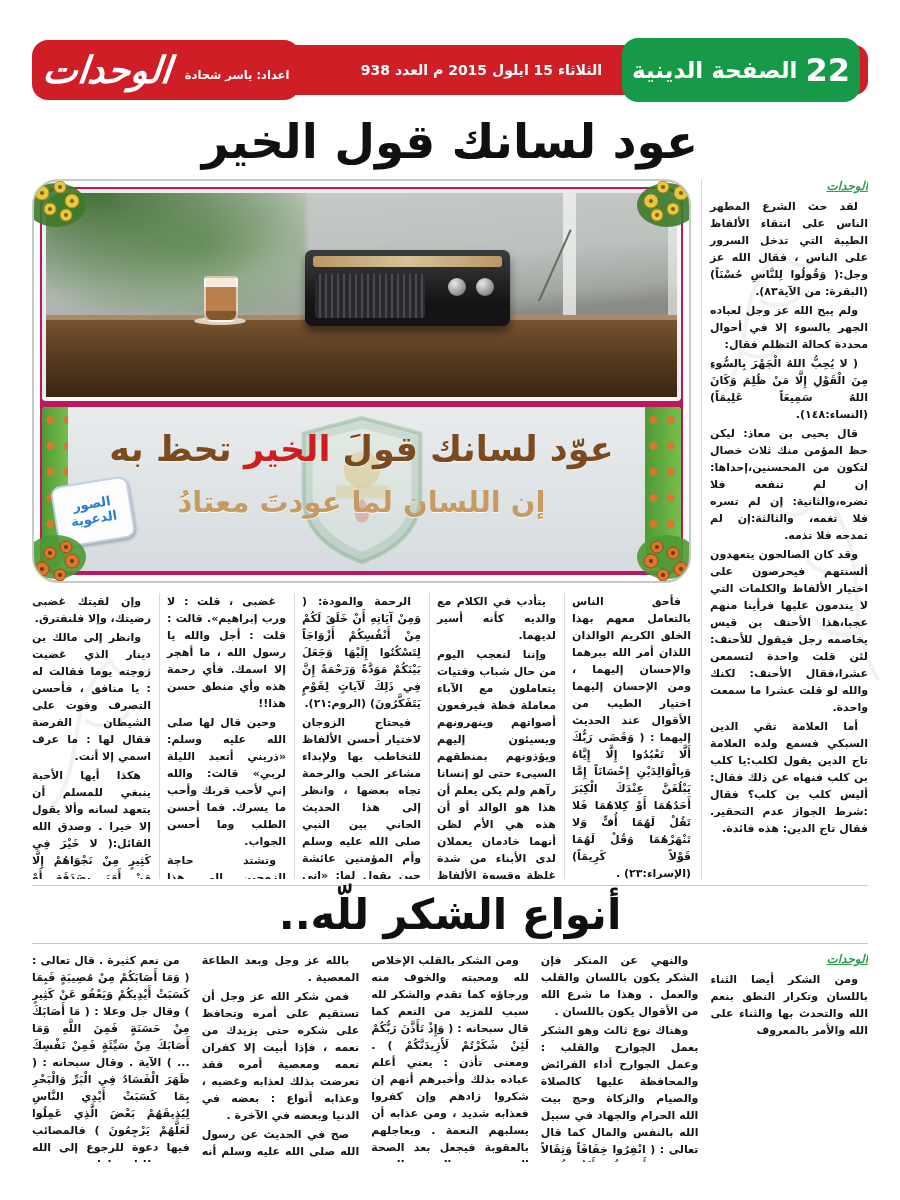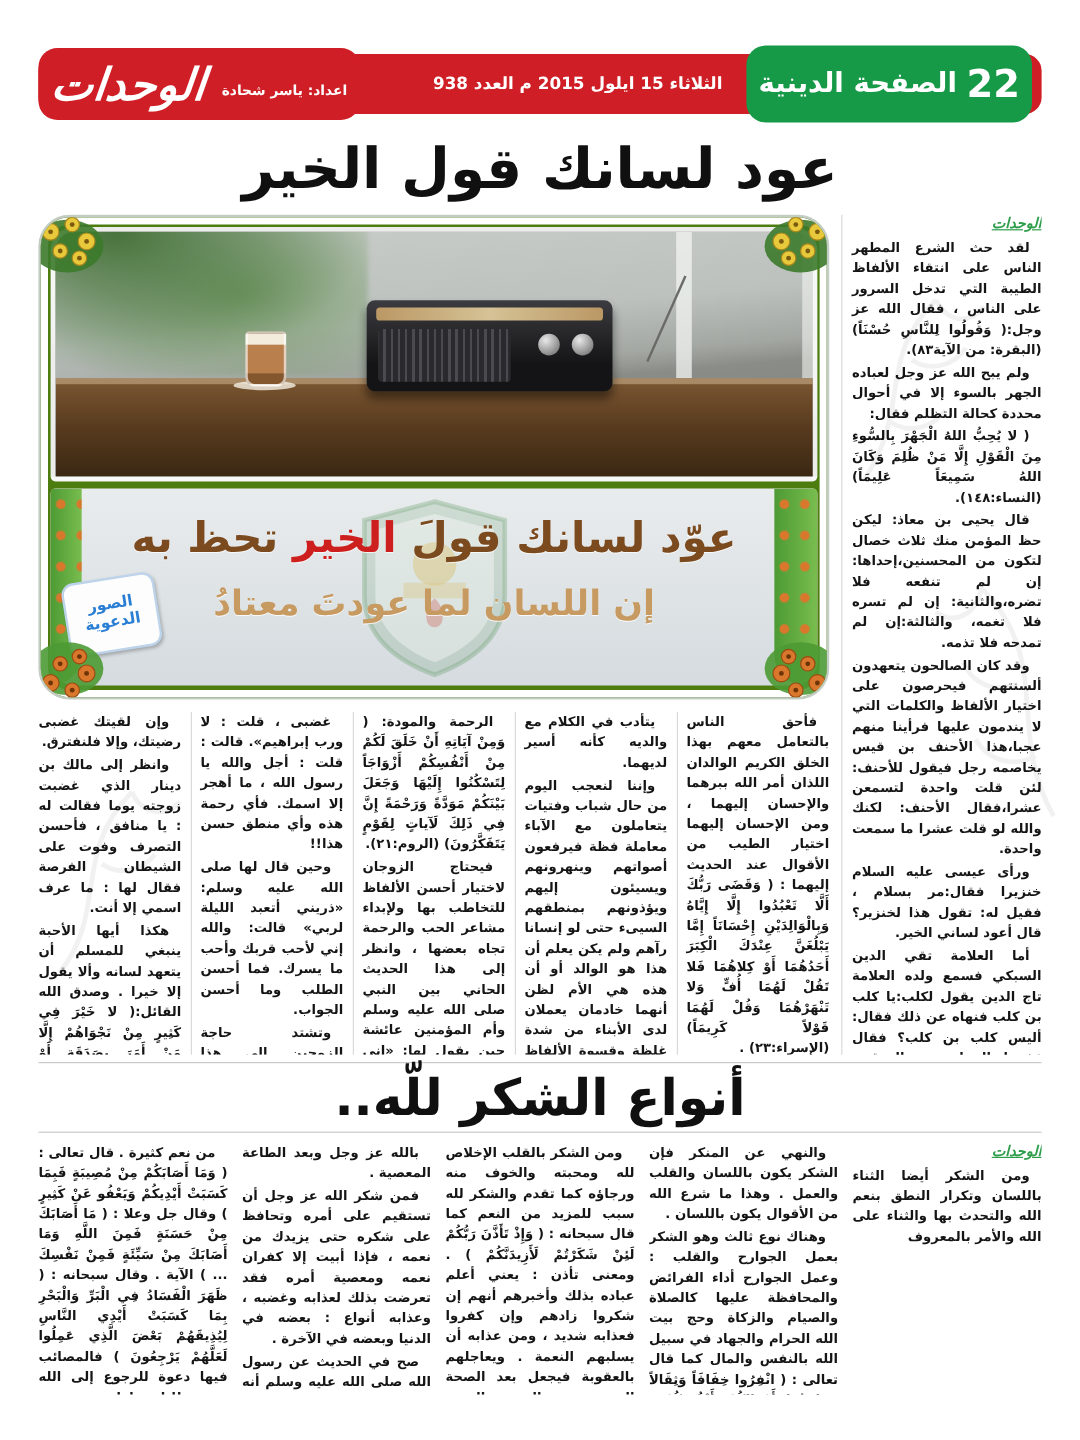--- a/index.html
+++ b/index.html
@@ -40,21 +40,21 @@
   .art1-cols{display:flex;gap:8px;height:286px;margin-top:10px;overflow:hidden;}
   .art1-cols .col{flex:1;min-width:0;overflow:hidden;}
   .art1-cols .col:not(:last-child){border-left:1px solid #d9d9d9;padding-left:7px;}
   .art2-cols{display:flex;gap:12px;height:210px;margin-top:8px;overflow:hidden;}
   .art2-cols .col{flex:1;min-width:0;overflow:hidden;}
 
   .byline{color:#2f9e4c;font-weight:bold;font-size:12px;font-style:italic;text-decoration:underline;margin:0 0 5px;}
   p.para{margin:0 0 2px;font-size:11px;line-height:17px;color:#151515;text-align:justify;font-weight:bold;text-indent:10px;}
 
   
-  .feature{position:relative;height:404px;border-radius:26px;border:2px solid #c3cdc3;background:#4d7c0f;
+  .feature{position:relative;height:404px;border-radius:26px;border:2px solid #c3cdc3;background:#be185d;
     box-shadow:inset 0 0 0 6px #fff;padding:8px;box-sizing:border-box;overflow:hidden;}
   .photo{position:relative;height:212px;border-radius:20px 20px 4px 4px;overflow:hidden;
     background:linear-gradient(175deg,#c9cdca 0%,#bcc1be 38%,#a3a7a2 55%,#8a8c87 62%,#7d7f7a 100%);
     border:4px solid rgba(255,255,255,.85);box-sizing:border-box;}
   .foliage{position:absolute;left:-40px;top:-50px;width:300px;height:170px;
     background:radial-gradient(ellipse at 30% 30%,rgba(64,110,52,.95),rgba(64,110,52,0) 70%),
                radial-gradient(ellipse at 65% 60%,rgba(90,140,70,.7),rgba(90,140,70,0) 65%);
     filter:blur(2px);}
   .winbar{position:absolute;right:16%;top:0;height:60%;width:13px;background:rgba(242,244,240,.75);}
   .winbar2{position:absolute;right:0;top:0;height:60%;width:9px;background:rgba(242,244,240,.6);}
@@ -175,21 +175,20 @@
       <h1 class="head1">عود لسانك قول الخير</h1>
 
       <div class="art1-grid">
         <aside class="art1-aside">
           <div class="byline">الوحدات</div>
           <p class="para">لقد حث الشرع المطهر الناس على انتقاء الألفاظ الطيبة التي تدخل السرور على الناس ، فقال الله عز وجل:( وَقُولُوا لِلنَّاسِ حُسْنَاً) (البقرة: من الآية٨٣).</p>
           <p class="para">ولم يبح الله عز وجل لعباده الجهر بالسوء إلا في أحوال محددة كحالة التظلم فقال:</p>
           <p class="para">( لا يُحِبُّ اللهُ الْجَهْرَ بِالسُّوءِ مِنَ الْقَوْلِ إِلَّا مَنْ ظُلِمَ وَكَانَ اللهُ سَمِيعَاً عَلِيمَاً) (النساء:١٤٨).</p>
           <p class="para">قال يحيى بن معاذ: ليكن حظ المؤمن منك ثلاث خصال لتكون من المحسنين،إحداها: إن لم تنفعه فلا تضره،والثانية: إن لم تسره فلا تغمه، والثالثة:إن لم تمدحه فلا تذمه.</p>
           <p class="para">وقد كان الصالحون يتعهدون ألسنتهم فيحرصون على اختيار الألفاظ والكلمات التي لا يندمون عليها فرأينا منهم عجبا،هذا الأحنف بن قيس يخاصمه رجل فيقول للأحنف: لئن قلت واحدة لتسمعن عشرا،فقال الأحنف: لكنك والله لو قلت عشرا ما سمعت واحدة.</p>
-          <p class="para">ورأى عيسى عليه السلام خنزيرا فقال:مر بسلام ، فقيل له: تقول هذا لخنزير؟ قال أعود لساني الخير.</p>
           <p class="para">أما العلامة تقي الدين السبكي فسمع ولده العلامة تاج الدين يقول لكلب:يا كلب بن كلب فنهاه عن ذلك فقال: أليس كلب بن كلب؟ فقال :شرط الجواز عدم التحقير. فقال تاج الدين: هذه فائدة.</p>
 
         </aside>
 
         <div class="art1-main">
 
           <figure class="feature" style="margin:0;">
             <div class="photo">
               <div class="foliage"></div>
               <div class="winbar"></div>

